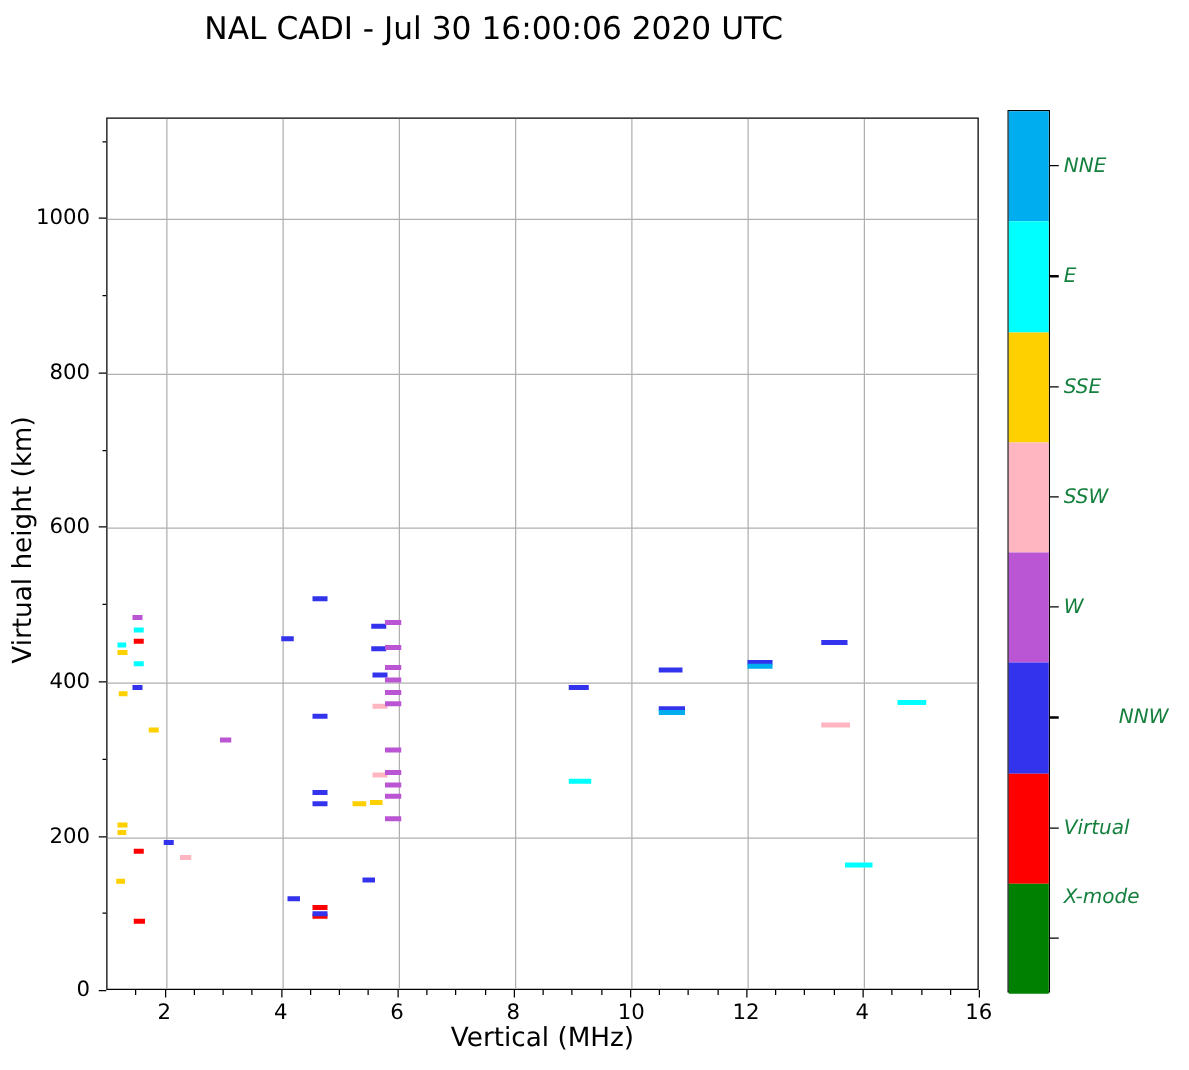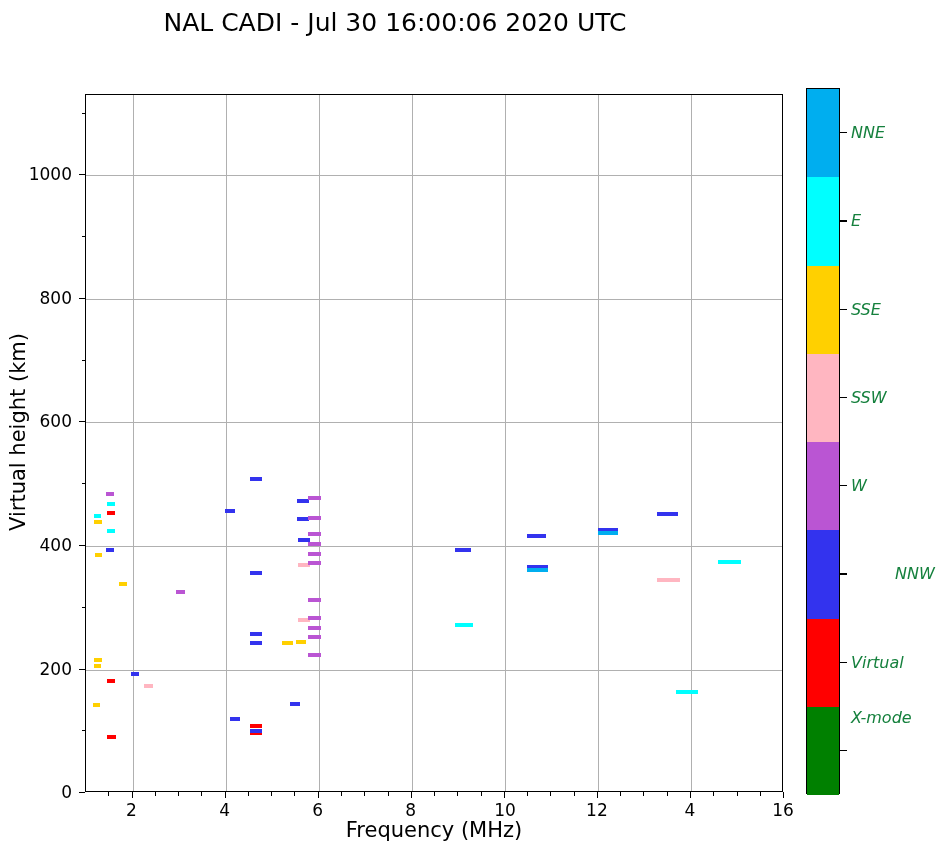--- a/index.html
+++ b/index.html
@@ -286,21 +286,21 @@
     </div>
   <div id="y-labels">
       <div class="ylabel" style="top: 792px;">0</div>
       <div class="ylabel" style="top: 668.5px;">200</div>
       <div class="ylabel" style="top: 544.9px;">400</div>
       <div class="ylabel" style="top: 421.4px;">600</div>
       <div class="ylabel" style="top: 297.8px;">800</div>
       <div class="ylabel" style="top: 174.3px;">1000</div>
     </div>
 
-  <div id="x-axis-title">Frequency (MHz)</div>
+  <div id="x-axis-title">Vertical (MHz)</div>
   <div id="y-axis-title">Virtual height (km)</div>
 
   <div id="colorbar-wrap">
       <div class="cb-seg" style="top: 0px; height: 88.25px; background: rgb(0, 174, 239);"></div>
       <div class="cb-seg" style="top: 88.25px; height: 88.25px; background: rgb(0, 255, 255);"></div>
       <div class="cb-seg" style="top: 176.5px; height: 88.25px; background: rgb(255, 208, 0);"></div>
       <div class="cb-seg" style="top: 264.75px; height: 88.25px; background: rgb(255, 182, 193);"></div>
       <div class="cb-seg" style="top: 353px; height: 88.25px; background: rgb(186, 85, 211);"></div>
       <div class="cb-seg" style="top: 441.25px; height: 88.25px; background: rgb(51, 51, 238);"></div>
       <div class="cb-seg" style="top: 529.5px; height: 88.25px; background: rgb(255, 0, 0);"></div>

